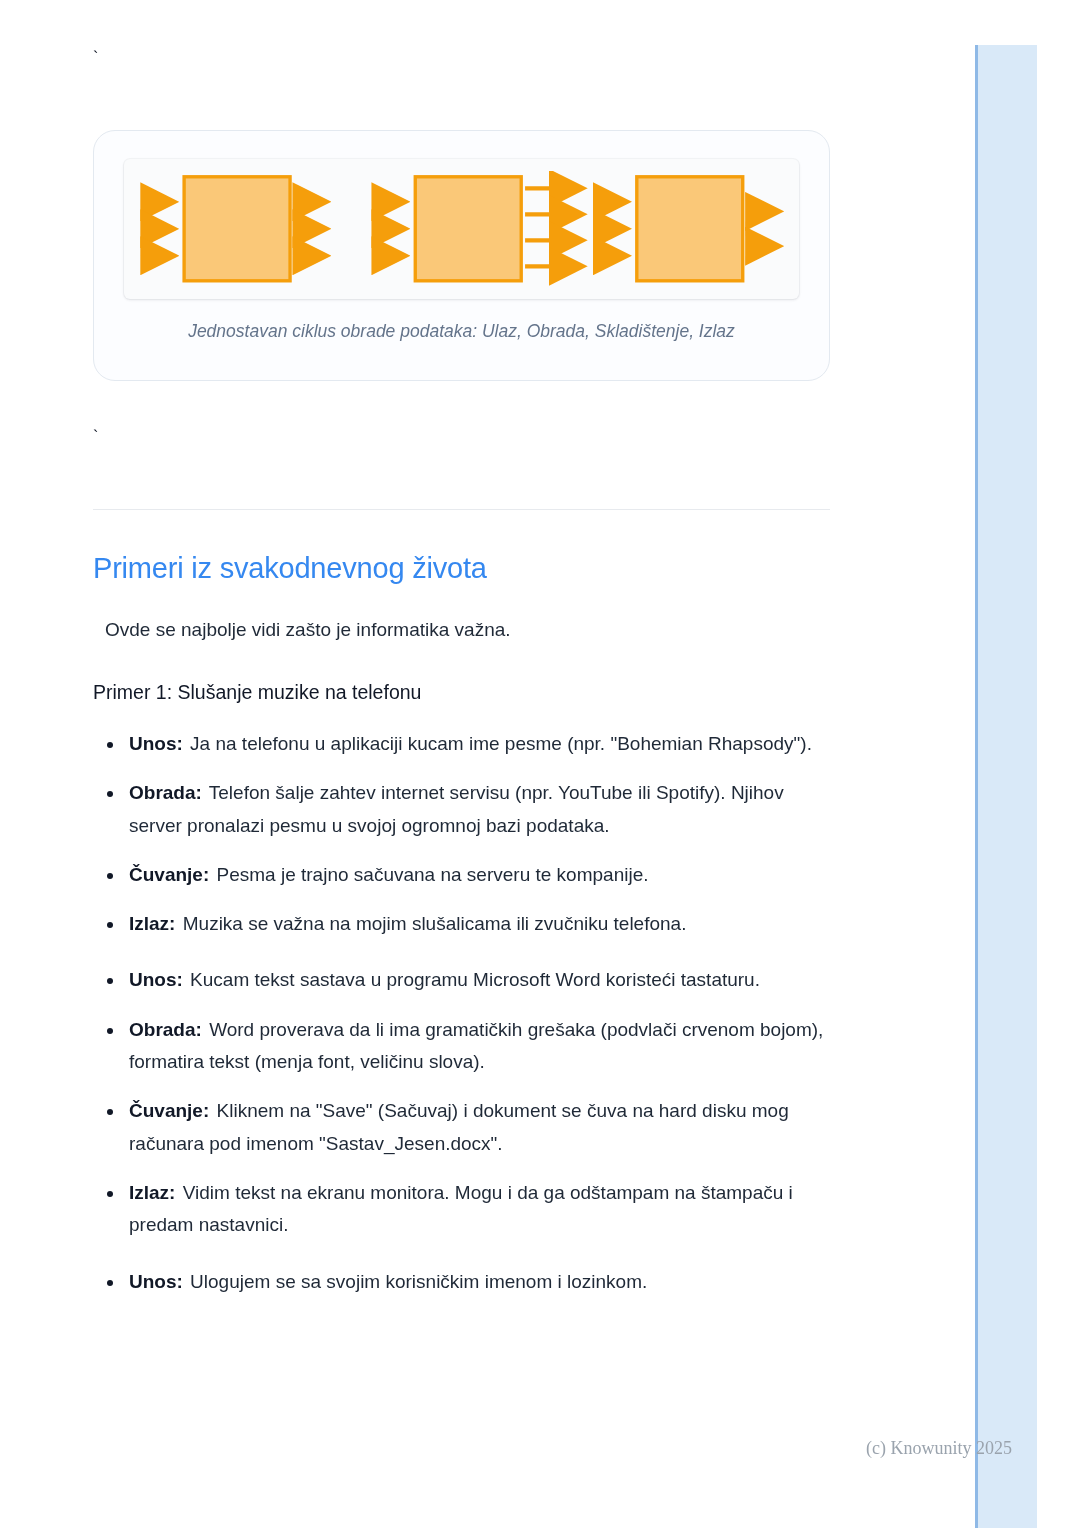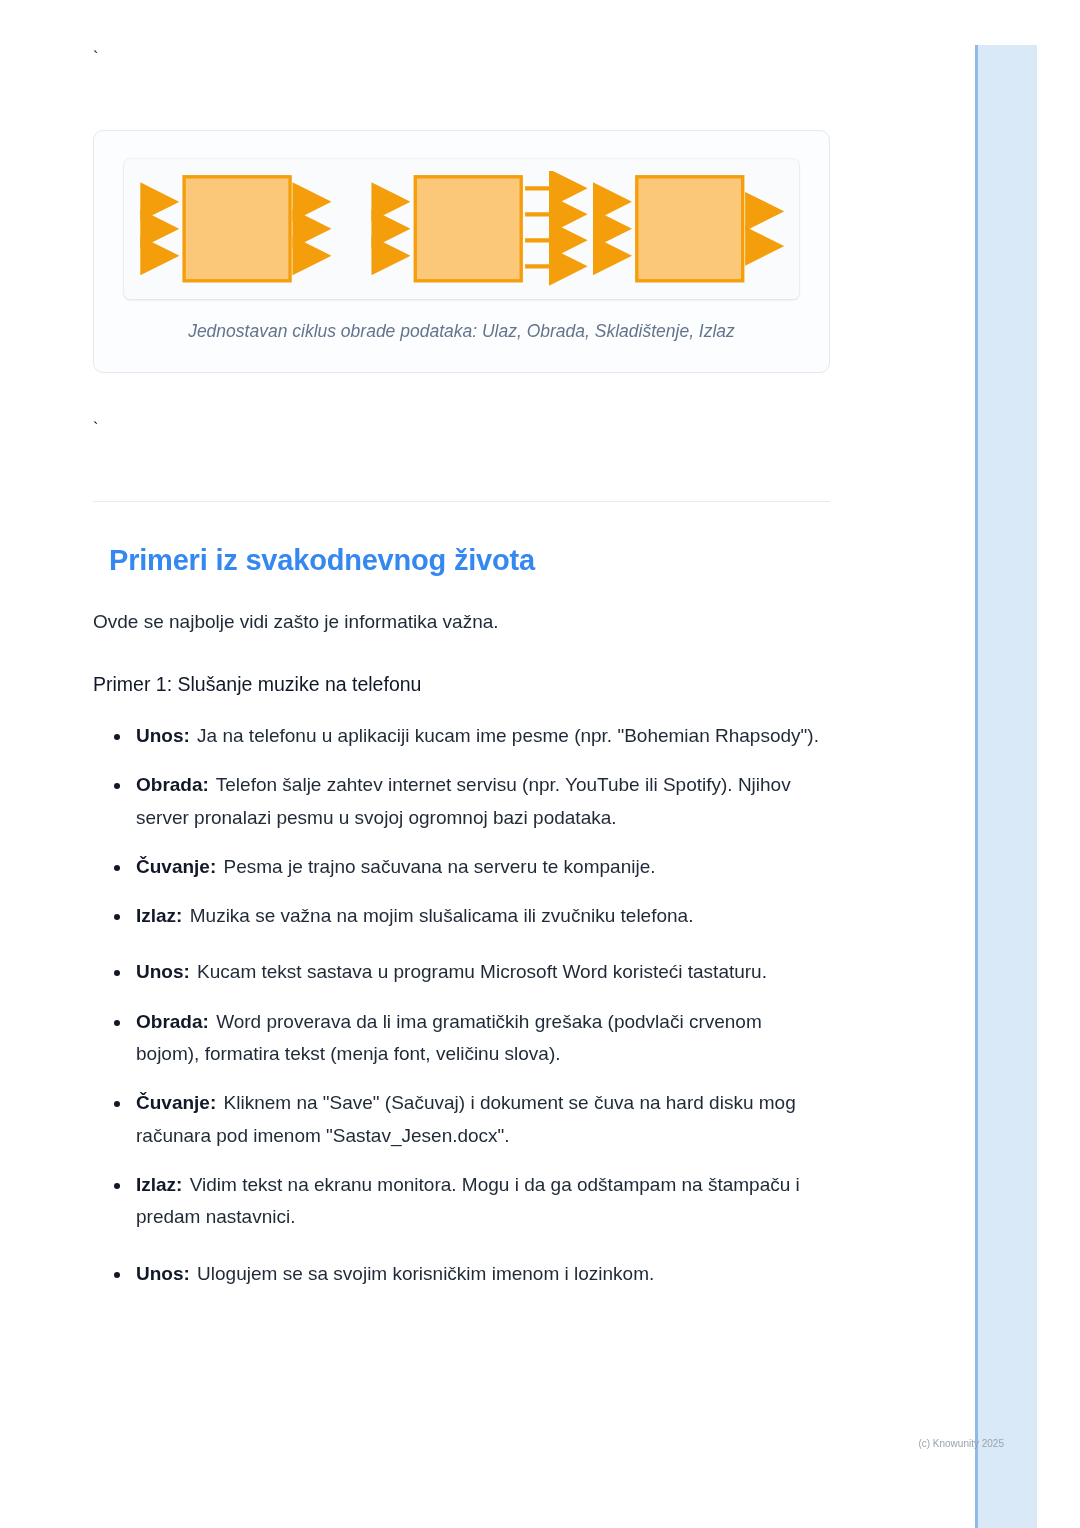--- a/index.html
+++ b/index.html
@@ -31,23 +31,23 @@
     margin-top:48px;
     font-size:16px;
     color:#111827;
     height:20px;
     line-height:20px;
   }
   .tick2{margin-top:46px;}
   .figure-card{
     margin-top:62px;
     border:1px solid #e3e9f0;
-    border-radius:10px;
+    border-radius:22px;
     background:#fcfdff;
-    padding:28px 30px 30px;
+    padding:28px 30px 38px;
   }
   .diagram-panel{
     background:#fafbfc;
     border-radius:6px;
     box-shadow:0 1px 3px rgba(15,23,42,.10), 0 0 0 1px rgba(15,23,42,.03);
     padding:12px 10px;
   }
   .diagram-panel svg{display:block;width:100%;height:auto;}
   .figure-caption{
     margin-top:22px;
@@ -55,39 +55,39 @@
     font-style:italic;
     font-size:17.5px;
     color:var(--text-muted);
   }
   .divider{
     border:none;
     border-top:1px solid #e7eaee;
     margin:62px 0 0;
   }
   h1.section-heading{
-    margin:42px 16px 0;
+    margin:42px 0 0;
     font-size:29px;
-    font-weight:bold;
+    font-weight:normal;
     color:var(--accent-blue);
     letter-spacing:-.2px;
   }
   p.intro{
-    margin:30px 0 0;
+    margin:30px 12px 0;
     font-size:19px;
     line-height:1.6;
   }
   h3.example-title{
     margin:36px 0 0;
     font-size:19.5px;
     font-weight:normal;
     color:#111827;
   }
   ul.example-list{
-    margin:24px 7px 0;
+    margin:24px 0 0;
     padding-left:32px;
   }
   ul.example-list li{
     font-size:19px;
     line-height:1.7;
     margin-bottom:17px;
     padding-left:4px;
   }
   ul.example-list li::marker{color:#111827;}
   .item-label{font-weight:bold;color:#111827;margin-right:2px;}
@@ -95,24 +95,25 @@
     position:absolute;
     top:45px;bottom:0;
     right:43px;
     width:62px;
     background:var(--band-fill);
     border-left:3px solid var(--band-line);
   }
   .copyright{
     position:absolute;
     top:1438px;
-    right:76px;
-    font-size:10px;
+    right:68px;
+    font-size:18px;
     color:var(--copyright-gray);
     z-index:2;
+    font-family:Liberation Serif, serif;
   }
 </style>
 </head>
 <body>
 
 <div class="content">
 
   <div class="tick">`</div>
 
   <div class="figure-card">

